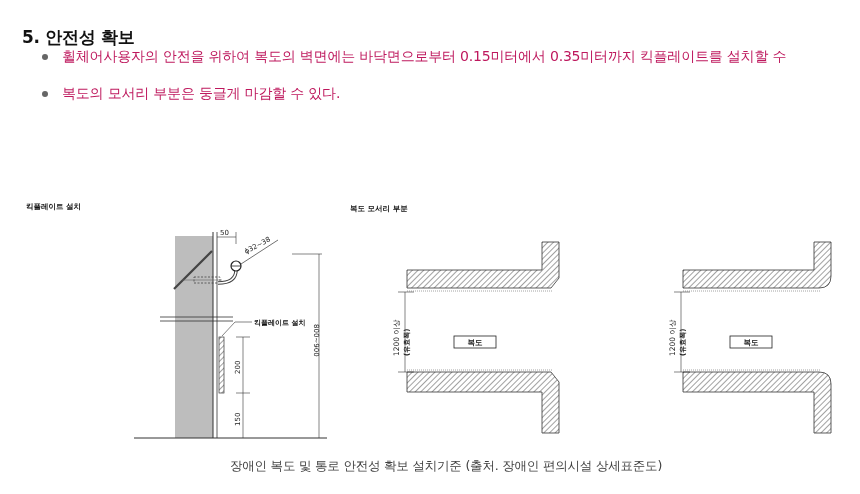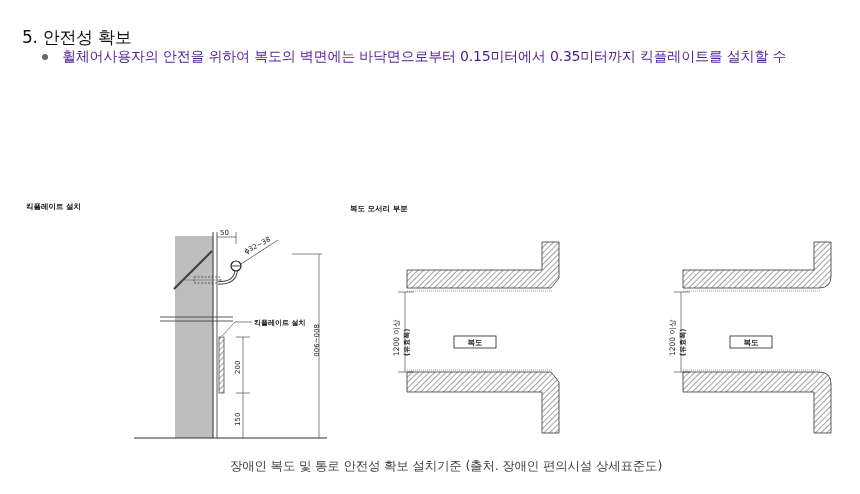--- a/index.html
+++ b/index.html
@@ -1,35 +1,39 @@
 <!DOCTYPE html>
 <html><head>
 <meta charset="utf-8">
 <style>
   html, body { margin:0; padding:0; background:#ffffff; }
   body { width:860px; height:494px; position:relative; overflow:hidden;
          font-family:"DejaVu Sans","Liberation Sans",sans-serif; color:#333; }
-  .heading { position:absolute; left:22px; top:12px; font-size:17px; font-weight:normal; color:#111; letter-spacing:-0.3px; }
+  .heading { position:absolute; left:22px; top:12px; font-size:17px; font-weight:bold; color:#111; letter-spacing:-0.3px; }
   .bullets { position:absolute; left:40px; top:44px; margin:0; padding:0; list-style:none; width:810px; }
-  .bullets li { position:relative; padding-left:22px; font-size:14px; line-height:25px; color:#4c1d95; margin-bottom:12px; letter-spacing:-0.2px; }
+  .bullets li { position:relative; padding-left:22px; font-size:14px; line-height:25px; color:#be185d; margin-bottom:12px; letter-spacing:-0.2px; }
   .bullets li .dot { position:absolute; left:2px; top:10px; width:6px; height:6px; border-radius:50%; background:#666; }
   .bullets li .line2 { display:block; padding-left:20px; }
   .figure { position:absolute; left:22px; top:196px; width:820px; height:246px;text-align:center; }
   .caption { position:absolute; left:16px; width:860px; top:458px; text-align:center; font-size:12.5px; color:#404040; letter-spacing:-0.2px; }
   svg text { font-family:"DejaVu Sans","Liberation Sans",sans-serif; }
 </style>
 </head>
 <body>
 
 <h2 class="heading">5. 안전성 확보</h2>
 
 <ul class="bullets">
   <li>
     <span class="dot"></span>
     <span>휠체어사용자의 안전을 위하여 복도의 벽면에는 바닥면으로부터 0.15미터에서 0.35미터까지 킥플레이트를 설치할 수</span>
+  </li>
+  <li>
+    <span class="dot"></span>
+    <span>복도의 모서리 부분은 둥글게 마감할 수 있다.</span>
   </li>
 </ul>
 
 <div class="figure">
   <svg width="820" height="246" viewBox="0 0 820 246" xmlns="http://www.w3.org/2000/svg">
     <defs>
       <pattern id="hatch" width="4" height="4" patternUnits="userSpaceOnUse" patternTransform="rotate(45)">
         <line x1="0" y1="0" x2="0" y2="4" stroke="#444" stroke-width="1"></line>
       </pattern>
     </defs>

